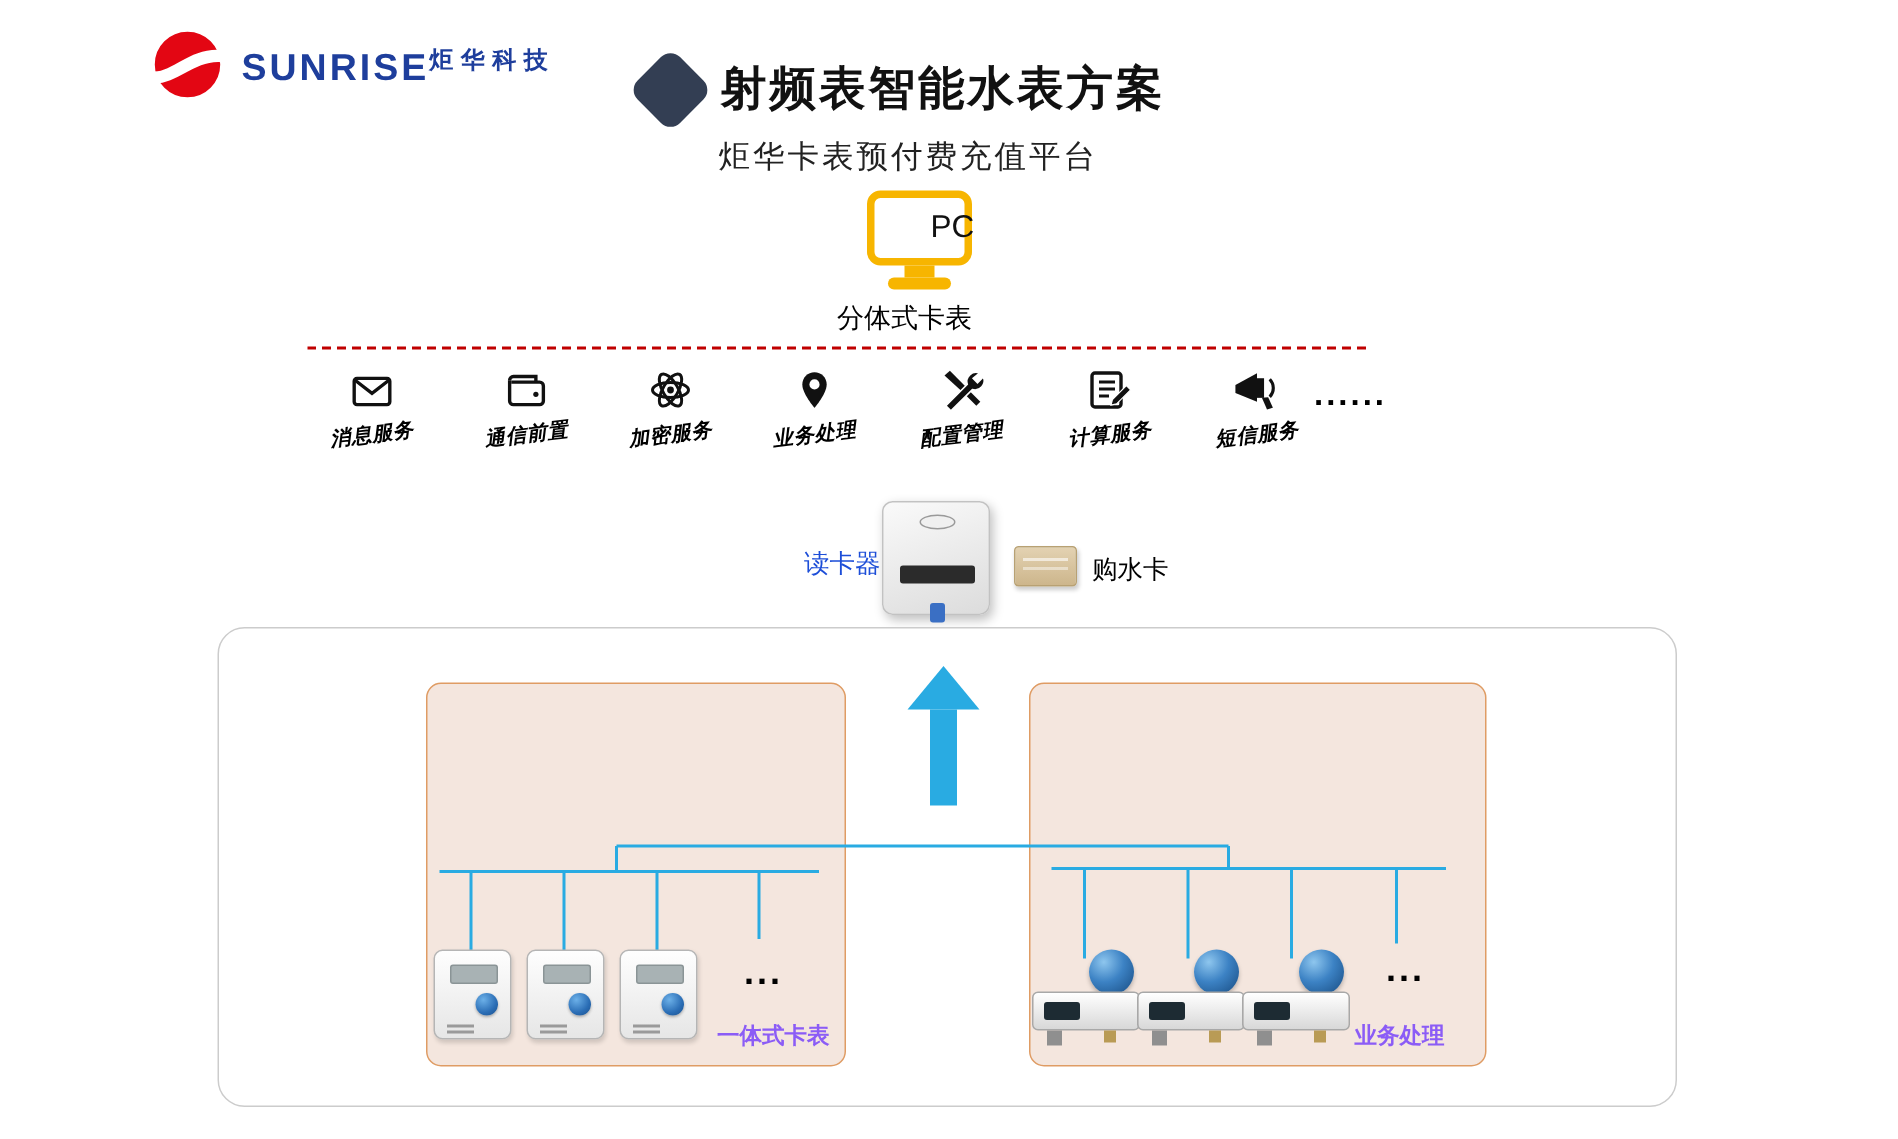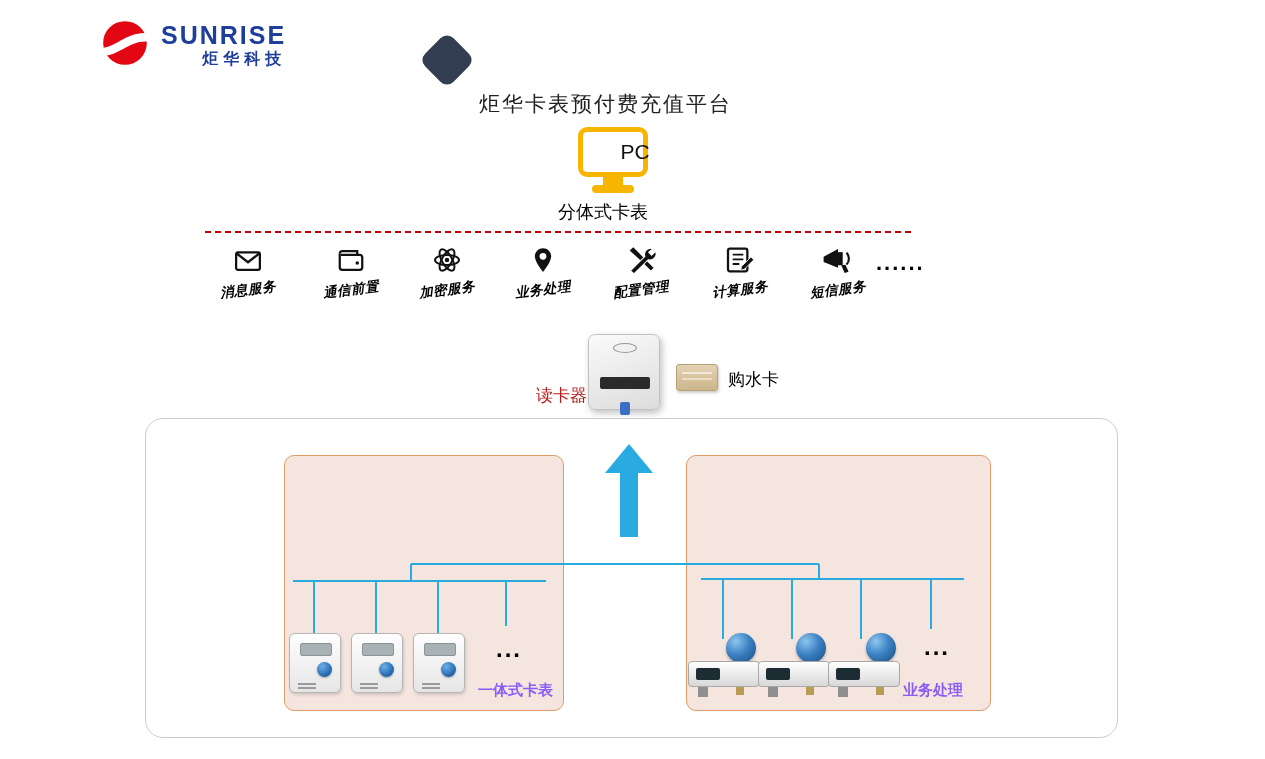--- a/index.html
+++ b/index.html
@@ -1,21 +1,21 @@
 <!DOCTYPE html>
 <html><head>
 <meta charset="utf-8">
 <style>
   * { margin:0; padding:0; box-sizing:border-box; }
   body { background:#ffffff; font-family:"Liberation Sans", sans-serif; }
   .canvas { position:relative; width:1265px; height:759px; background:#fff; overflow:hidden; }
 
   
   .logo { position:absolute; left:98px; top:16px; display:flex; align-items:center; gap:9px; }
-  .logo-text { display:flex; flex-direction:column; line-height:1.1;align-items:flex-end; }
+  .logo-text { display:flex; flex-direction:row; line-height:1.1; }
   .brand { font-size:25px; font-weight:bold; color:#1e3e9c; letter-spacing:2px; }
   .company { font-size:16px; font-weight:bold; color:#1e3e9c; letter-spacing:5px; font-family:"Liberation Serif", serif; }
 
   
   .diamond { position:absolute; left:427px; top:40px; width:40px; height:40px; background:#333e53; border-radius:9px; transform:rotate(45deg); }
   .title { position:absolute; left:480px; top:38px; font-size:31px; font-weight:800; color:#111; letter-spacing:2px; }
   .subtitle { position:absolute; left:479px; top:90px; font-size:21px; color:#222; letter-spacing:2px; }
 
   
   .pc-monitor { position:absolute; left:578px; top:127px; width:70px; height:50px; border:5px solid #f7b500; border-radius:9px; display:flex; align-items:center; justify-content:center; font-size:21px; color:#111; background:#fff;padding-left:44px; }
@@ -27,21 +27,21 @@
   .dashed { position:absolute; left:205px; top:231px; width:708px; height:2px;
     background:repeating-linear-gradient(90deg,#c00000 0 6px, transparent 6px 10px); }
 
   
   .svc { position:absolute; top:238px; width:96px; display:flex; flex-direction:column; align-items:center; }
   .svc .ic { height:38px; display:flex; align-items:flex-end; }
   .svc .lbl { margin-top:5px; font-size:13.5px; font-weight:700; font-style:italic; transform:rotate(-7deg); letter-spacing:0.5px; color:#000; white-space:nowrap; }
   .svc-more { position:absolute; left:876px; top:250px; font-size:22px; font-weight:bold; letter-spacing:2px; color:#000; }
 
   
-  .reader-label { position:absolute; left:536px; top:384px; font-size:17px; color:#b91c1c; }
+  .reader-label { position:absolute; left:536px; top:364px; font-size:17px; color:#1d4ed8; }
   .reader-device { position:absolute; left:588px; top:334px; width:72px; height:76px;
     background:linear-gradient(160deg,#fafafa,#dcdcdc); border:1px solid #c2c2c2; border-radius:7px;
     box-shadow:2px 3px 7px rgba(0,0,0,.25); }
   .reader-oval { position:absolute; left:24px; top:8px; width:24px; height:10px; border:1px solid #9a9a9a; border-radius:50%; background:#f0f0f0; }
   .reader-slot { position:absolute; left:11px; top:42px; width:50px; height:12px; background:#2b2b2b; border-radius:2px; }
   .reader-usb { position:absolute; left:31px; bottom:-6px; width:10px; height:13px; background:#3a6fc4; border-radius:2px; }
   .water-card { position:absolute; left:676px; top:364px; width:42px; height:27px; background:linear-gradient(#e3d2b2,#cdb68c); border:1px solid #b8a173; border-radius:3px; box-shadow:1px 2px 3px rgba(0,0,0,.2); }
   .water-card::after { content:""; position:absolute; left:5px; top:7px; width:30px; height:2px; background:rgba(255,255,255,.6); box-shadow:0 6px 0 rgba(255,255,255,.45); }
   .card-label { position:absolute; left:728px; top:368px; font-size:17px; color:#000; }
 
@@ -84,20 +84,21 @@
         <circle cx="26" cy="26" r="22" fill="none" stroke="#ffffff" stroke-width="2"></circle>
       </svg>
     </span>
     <span class="logo-text">
       <span class="brand">SUNRISE</span>
       <span class="company">炬华科技</span>
     </span>
   </div>
 
   <div class="diamond"></div>
+  <div class="title">射频表智能水表方案</div>
   <div class="subtitle">炬华卡表预付费充值平台</div>
 
   <div class="pc-monitor">
     <span>PC</span>
   </div>
   <div class="pc-neck"></div>
   <div class="pc-base"></div>
   <div class="pc-caption">分体式卡表</div>
 
   <div class="dashed"></div>

